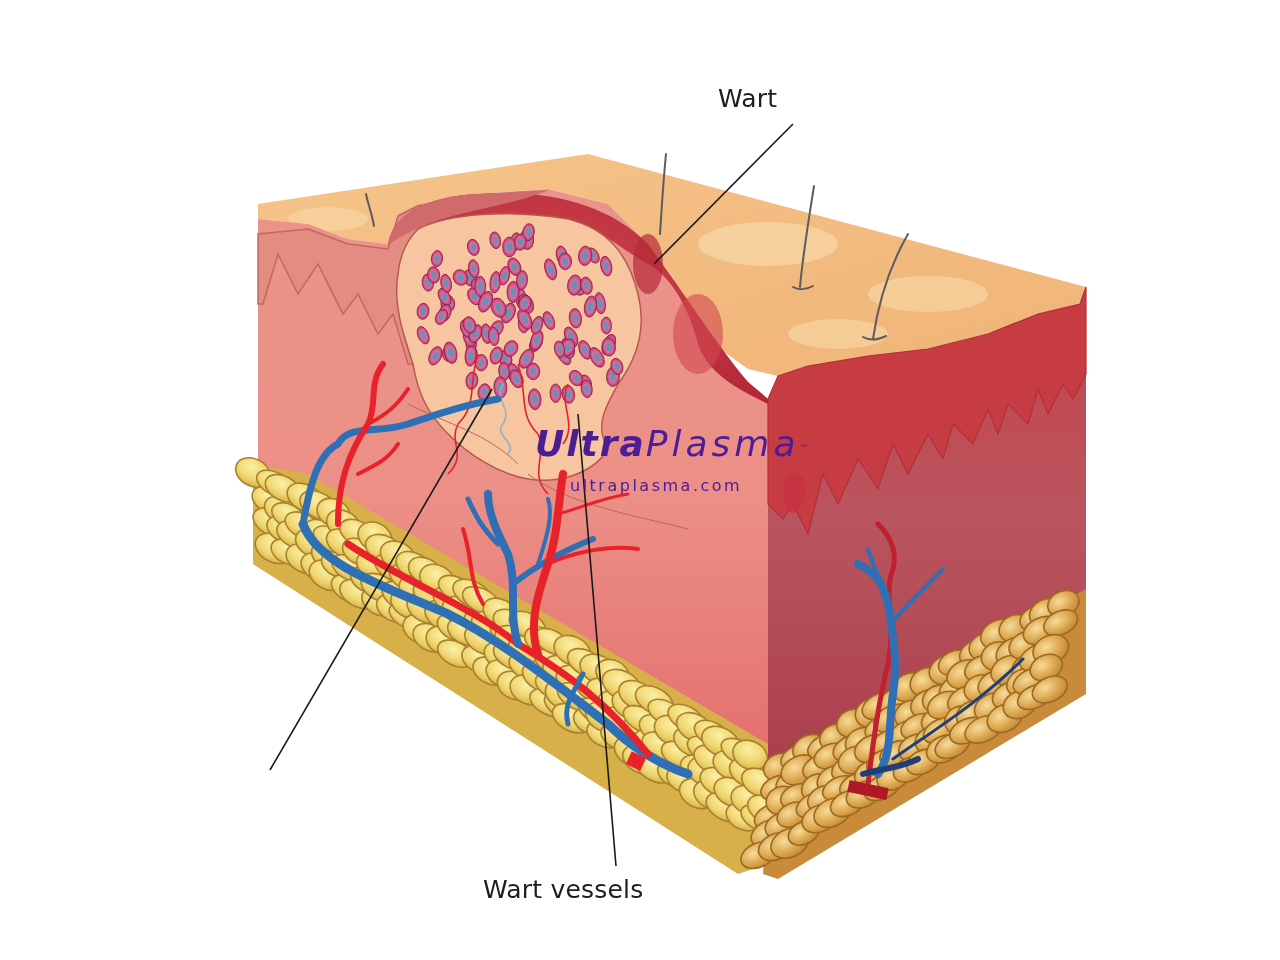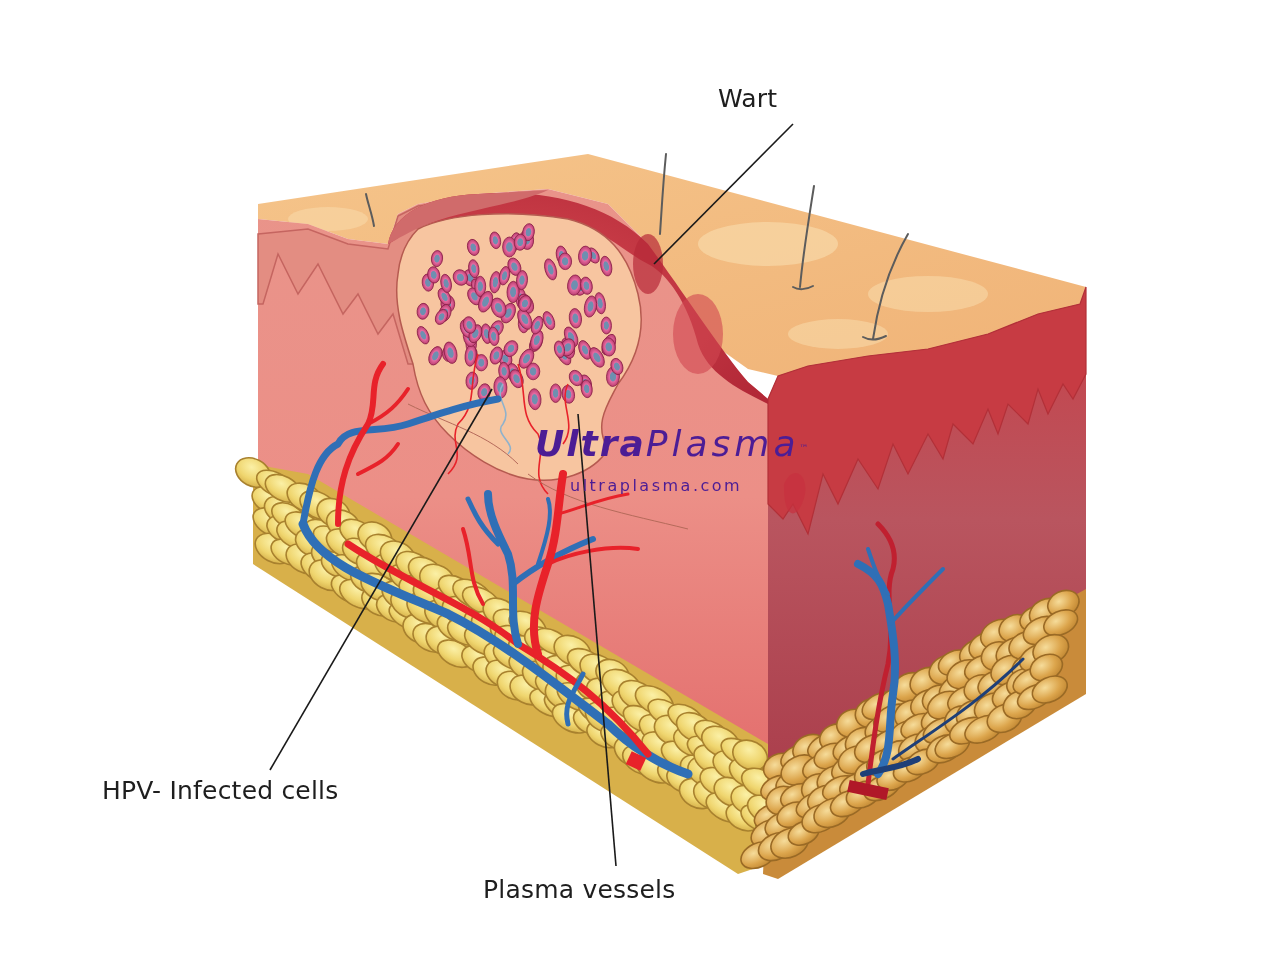--- a/index.html
+++ b/index.html
@@ -488,22 +488,21 @@
       <rect x="800" y="780" width="40" height="12" fill="#b01828" stroke="none" transform="rotate(12 820 786)"></rect>
     </g>
       <g stroke="#1a1a1a" stroke-width="1.6" fill="none">
       <line x1="745" y1="120" x2="606" y2="260"></line>
       <line x1="444" y1="385" x2="222" y2="766"></line>
       <line x1="530" y1="410" x2="568" y2="862"></line>
     </g>
     </svg>
 
   <div class="label label-wart">Wart</div>
-  <div class="label label-hpv">HPV- Infected cells</div>
-  <div class="label label-vessels">Plasma vessels</div>
+  <div class="label label-vessels">Wart vessels</div>
 
   <div class="watermark">
     <div class="wm-brand">
       <span class="b1">Ultra</span><span class="b2">Plasma</span><span class="wm-tm">™</span>
     </div>
     <div class="wm-url">ultraplasma.com</div>
   </div>
 </div>
 
 </body></html>

